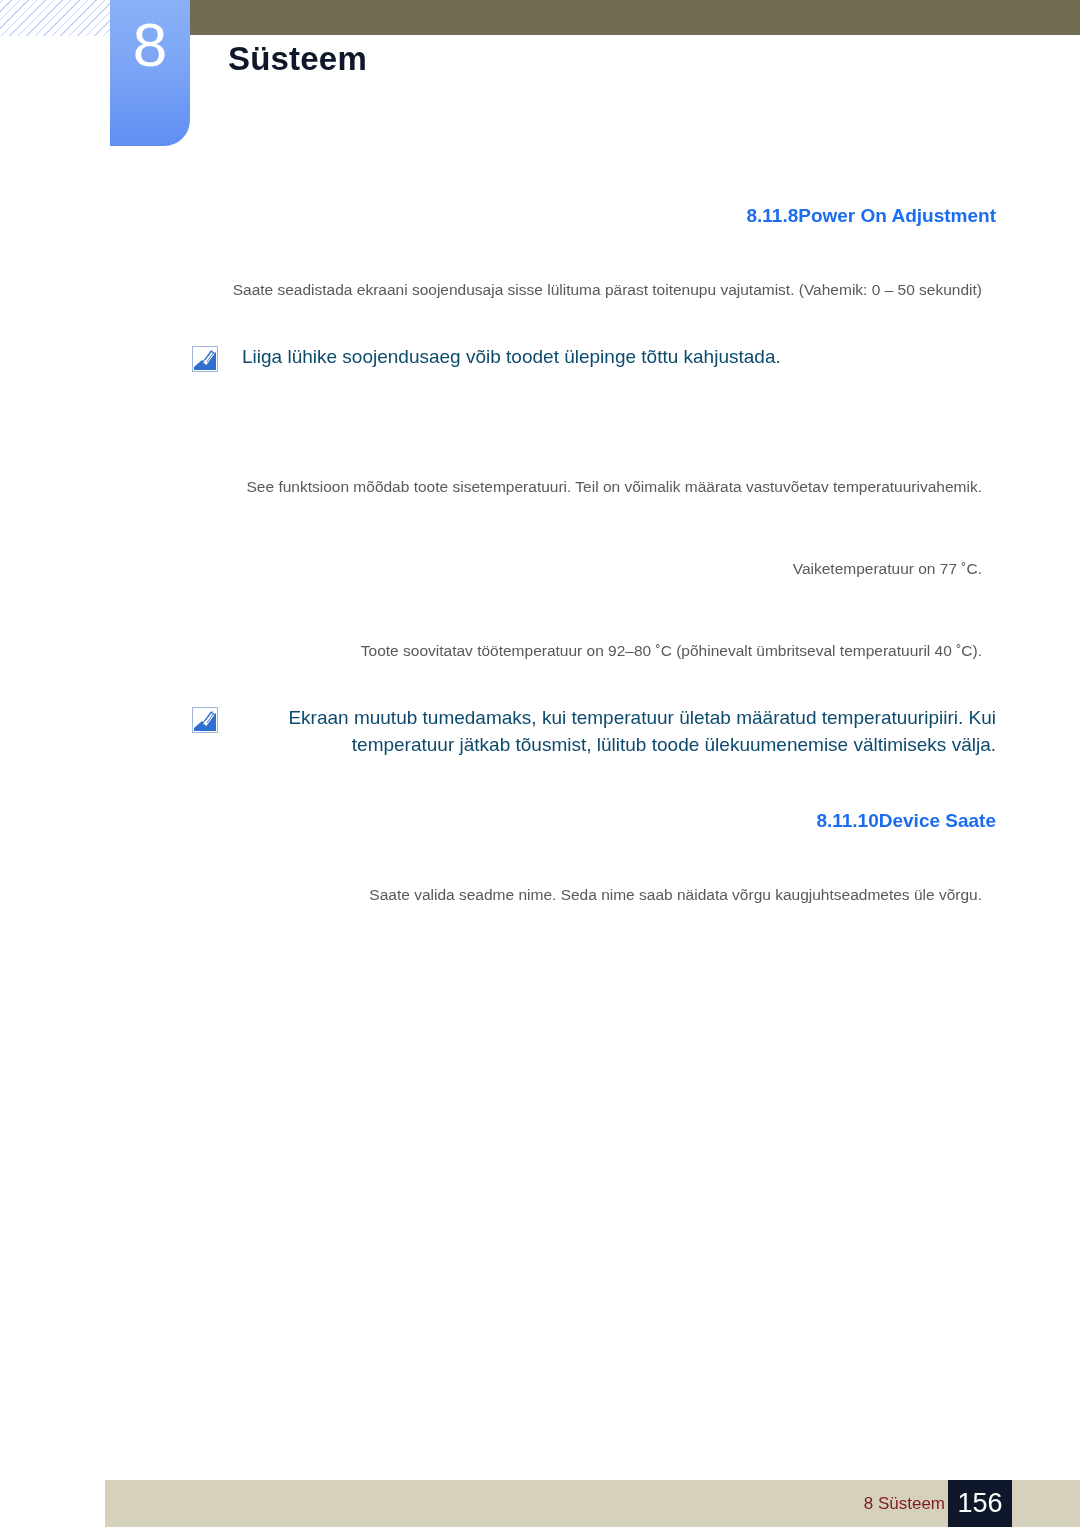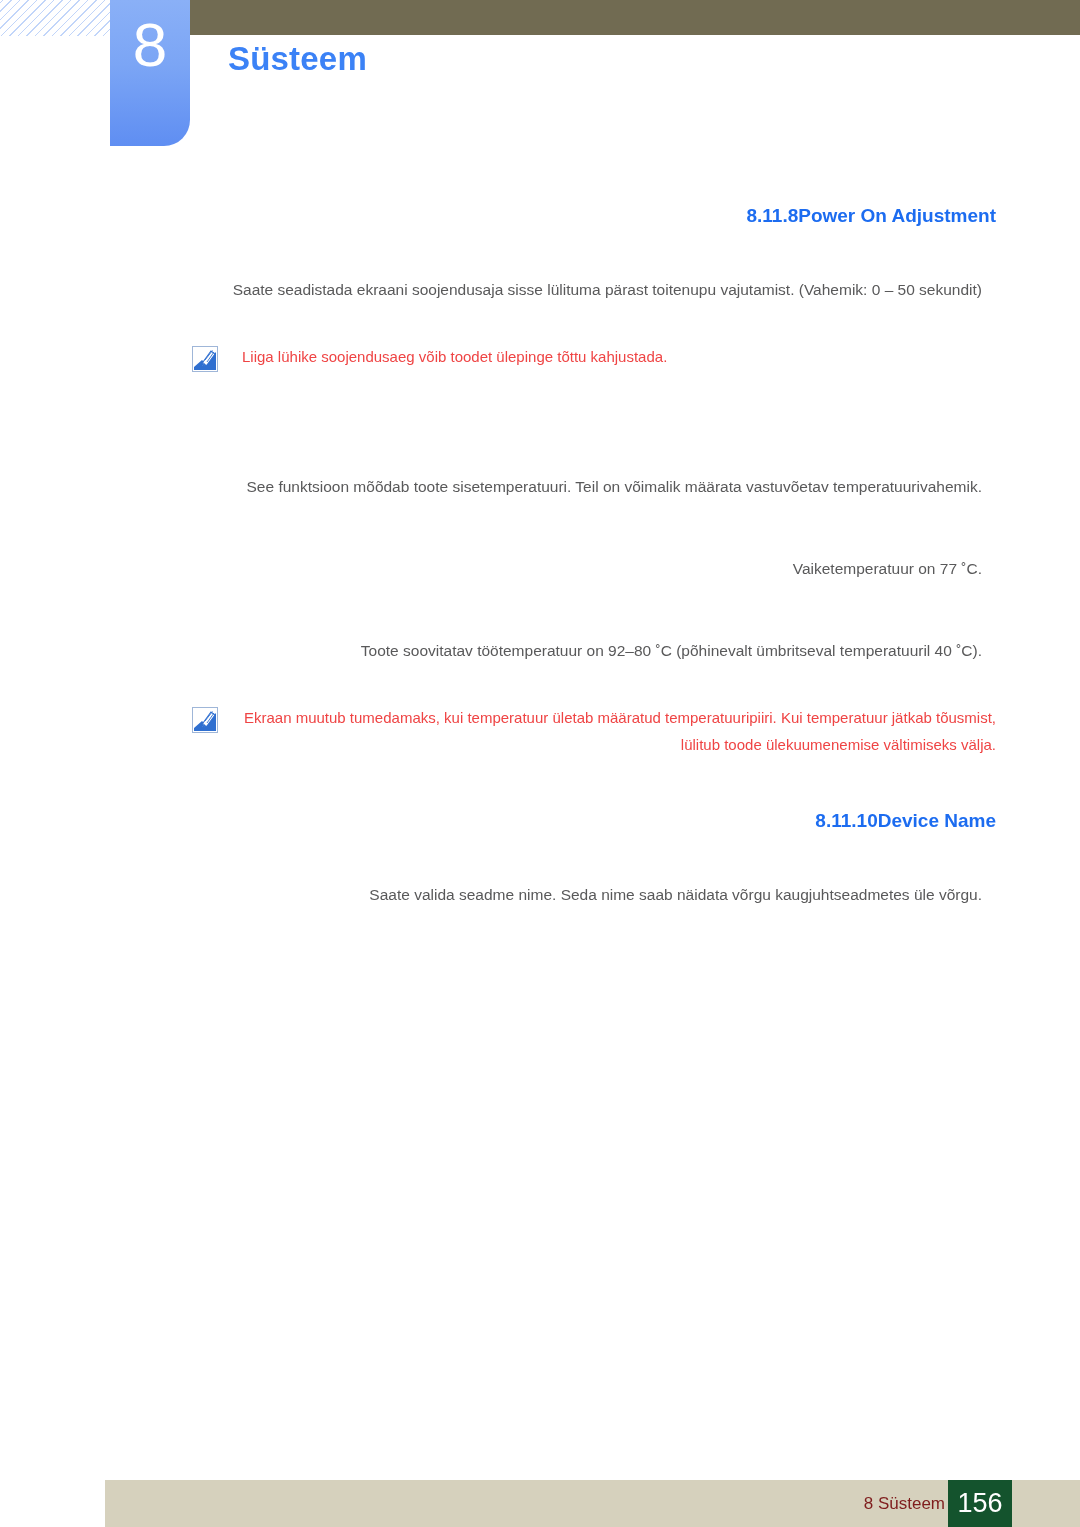--- a/index.html
+++ b/index.html
@@ -49,21 +49,21 @@
     line-height: 1;
     font-weight: 400;
     color: #ffffff;
     font-family: "Liberation Sans", sans-serif;
   }
   .chapter-title {
     position: absolute;
     left: 228px; top: 40px;
     font-size: 33px;
     font-weight: bold;
-    color: #3b82f6;
+    color: #0f172a;
     letter-spacing: .2px;
     white-space: nowrap;
   }
 
   
   .content {
     position: absolute;
     left: 186px; top: 205px;
     width: 810px;
     text-align: right;
@@ -91,23 +91,23 @@
     gap: 0;
   }
   .note-icon {
     flex: 0 0 auto;
     width: 26px; height: 26px;
     margin-left: 6px;
     margin-top: 3px;
     position: relative;
   }
   .note-text {
-    font-size: 15px;
+    font-size: 19px;
     line-height: 27px;
-    color: #ef4444;
+    color: #0c4a6e;
     margin-left: 24px;
     max-width: 790px;
   }
 
   
   .gap-sm  { height: 24px; }
   .gap-md  { height: 34px; }
   .gap-xl  { height: 52px; }
 
   
@@ -121,21 +121,21 @@
     position: absolute;
     right: 135px; bottom: 13px;
     font-size: 17px;
     color: #7f1d1d;
     white-space: nowrap;
   }
   .page-box {
     position: absolute;
     right: 68px; bottom: 0;
     width: 64px; height: 47px;
-    background: #14532d;
+    background: #0f172a;
     display: flex;
     align-items: center;
     justify-content: center;
   }
   .page-num {
     font-size: 27px;
     color: #ffffff;
   }
 </style>
 </head>
@@ -196,21 +196,21 @@
         </svg>
       </span>
       <span class="note-text">Ekraan muutub tumedamaks, kui temperatuur ületab määratud temperatuuripiiri. Kui temperatuur jätkab tõusmist, lülitub toode ülekuumenemise vältimiseks välja.</span>
     </div>
   </div>
 
   <div class="gap-xl"></div>
 
   <div>
     <div class="h-sub">
-      <span class="num">8.11.10</span><span>Device Name</span>
+      <span class="num">8.11.10</span><span>Device Saate</span>
     </div>
     <div class="gap-md"></div>
     <p class="para">Saate valida seadme nime. Seda nime saab näidata võrgu kaugjuhtseadmetes üle võrgu.</p>
   </div>
 
 </div>
 
 <div class="footer-bar"></div>
 <div class="footer-label">8 Süsteem</div>
 <div class="page-box">

